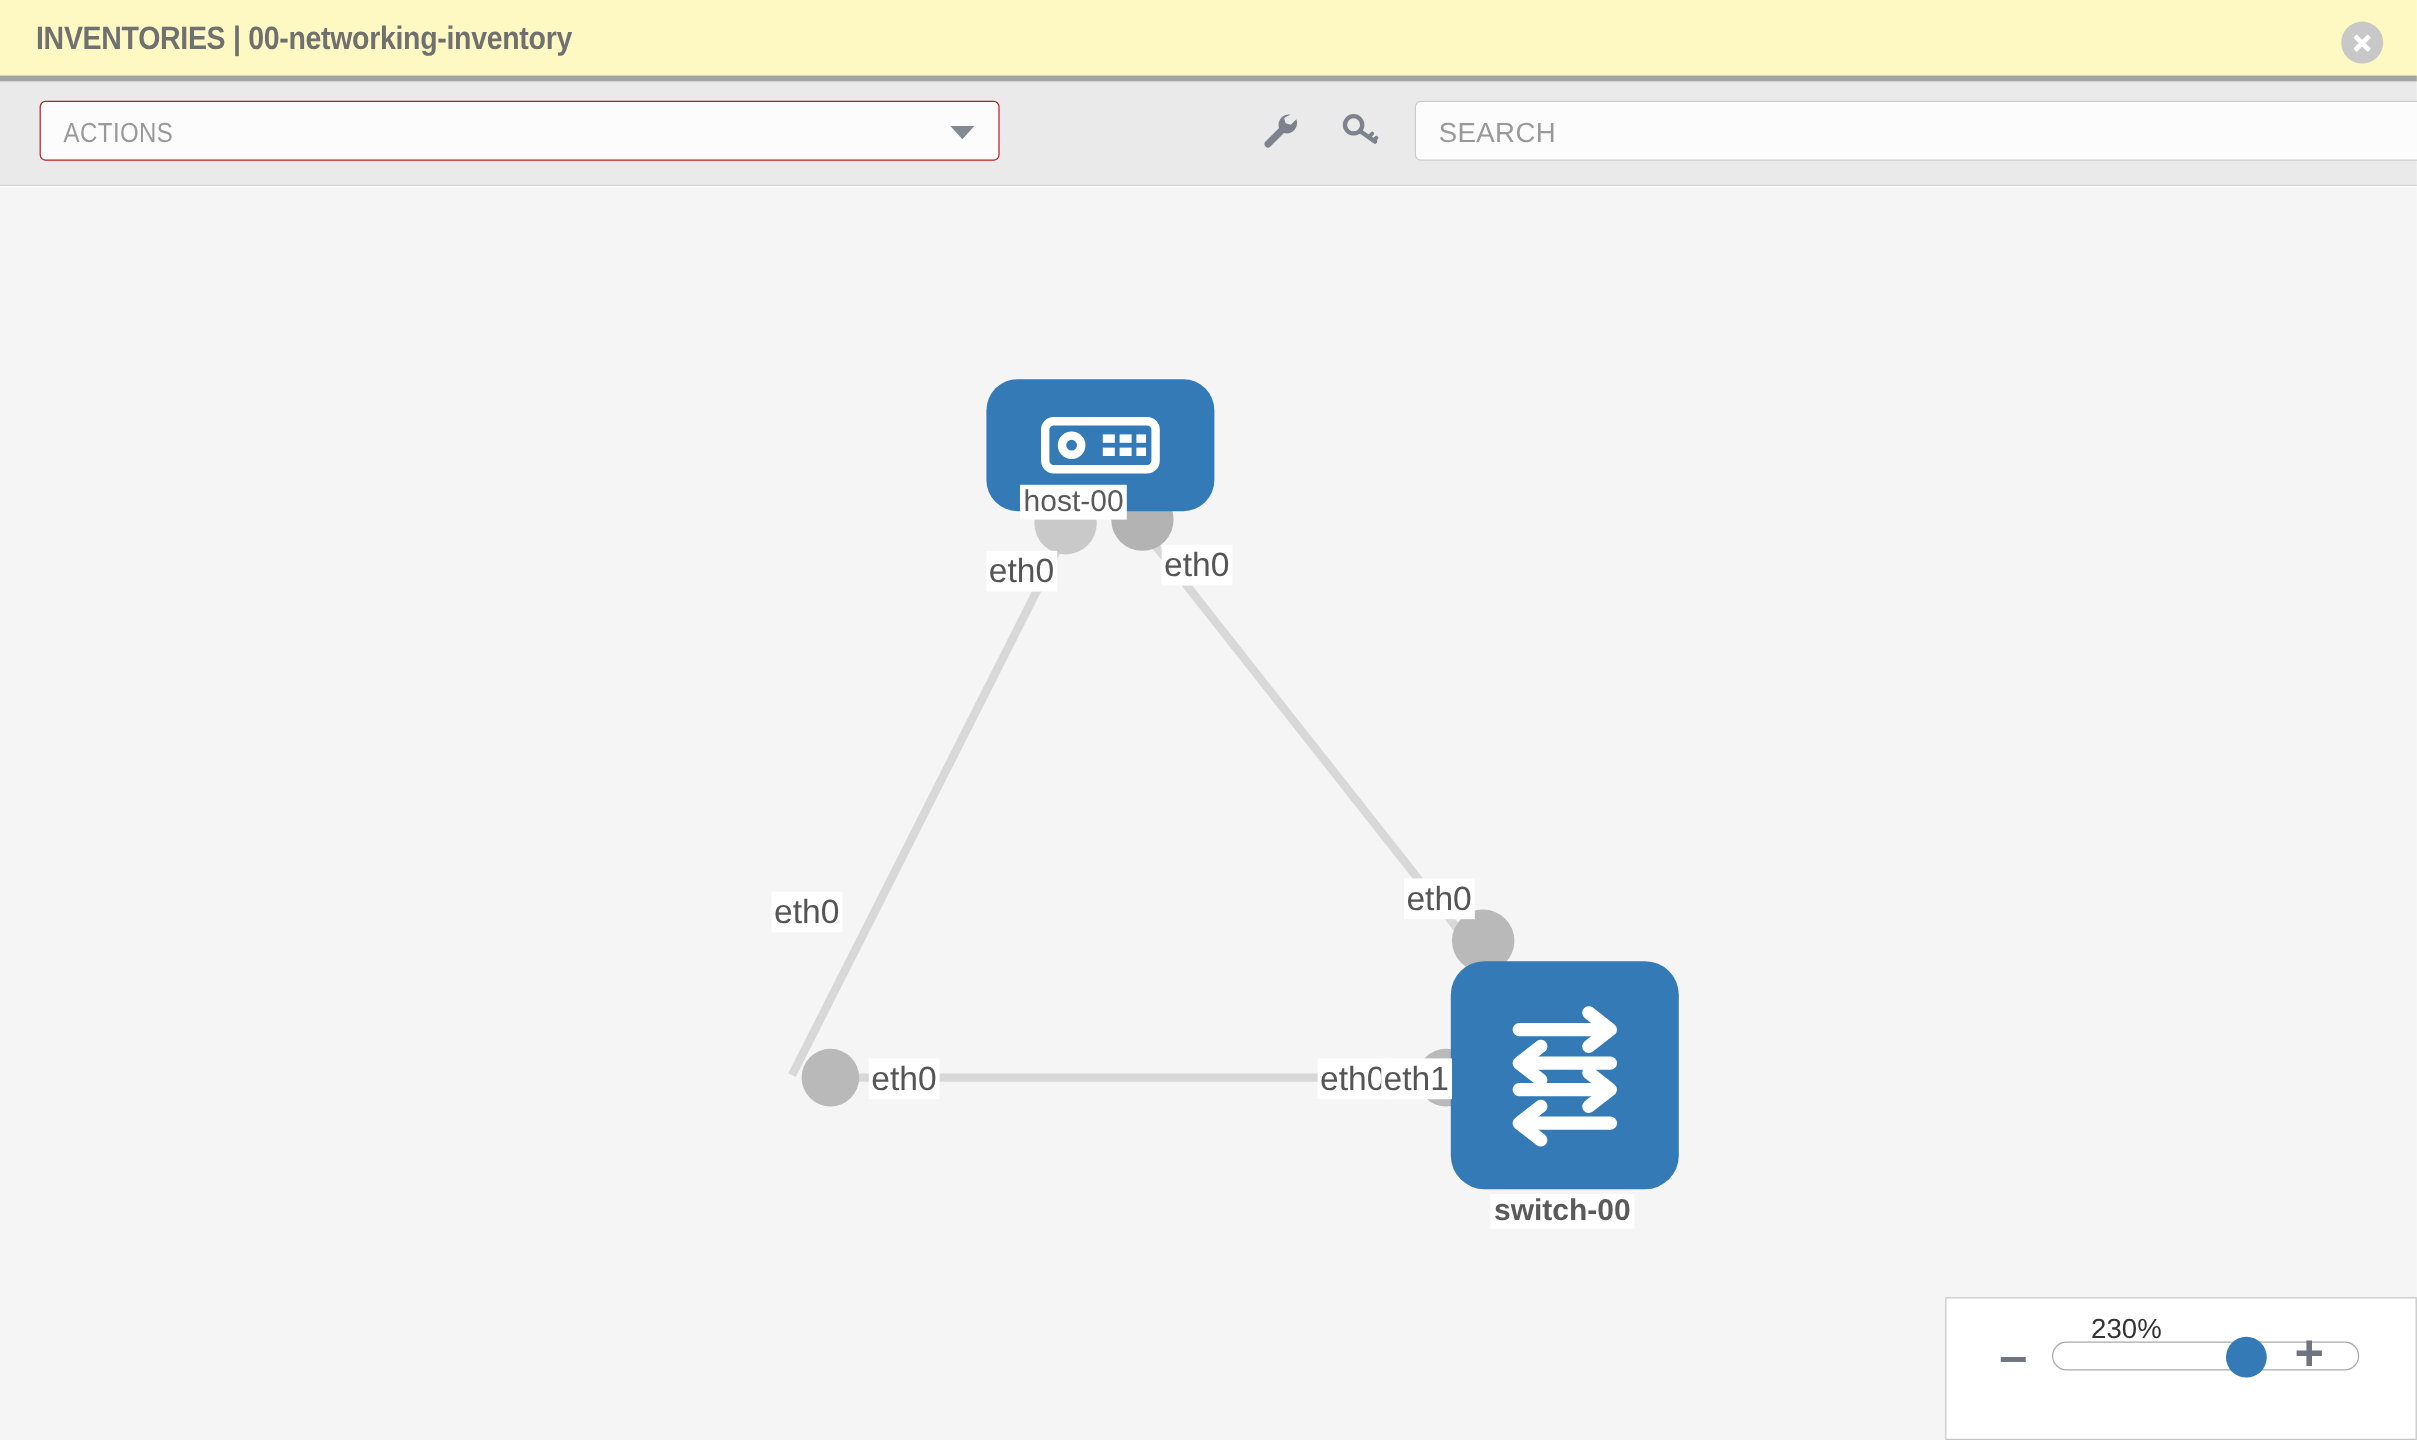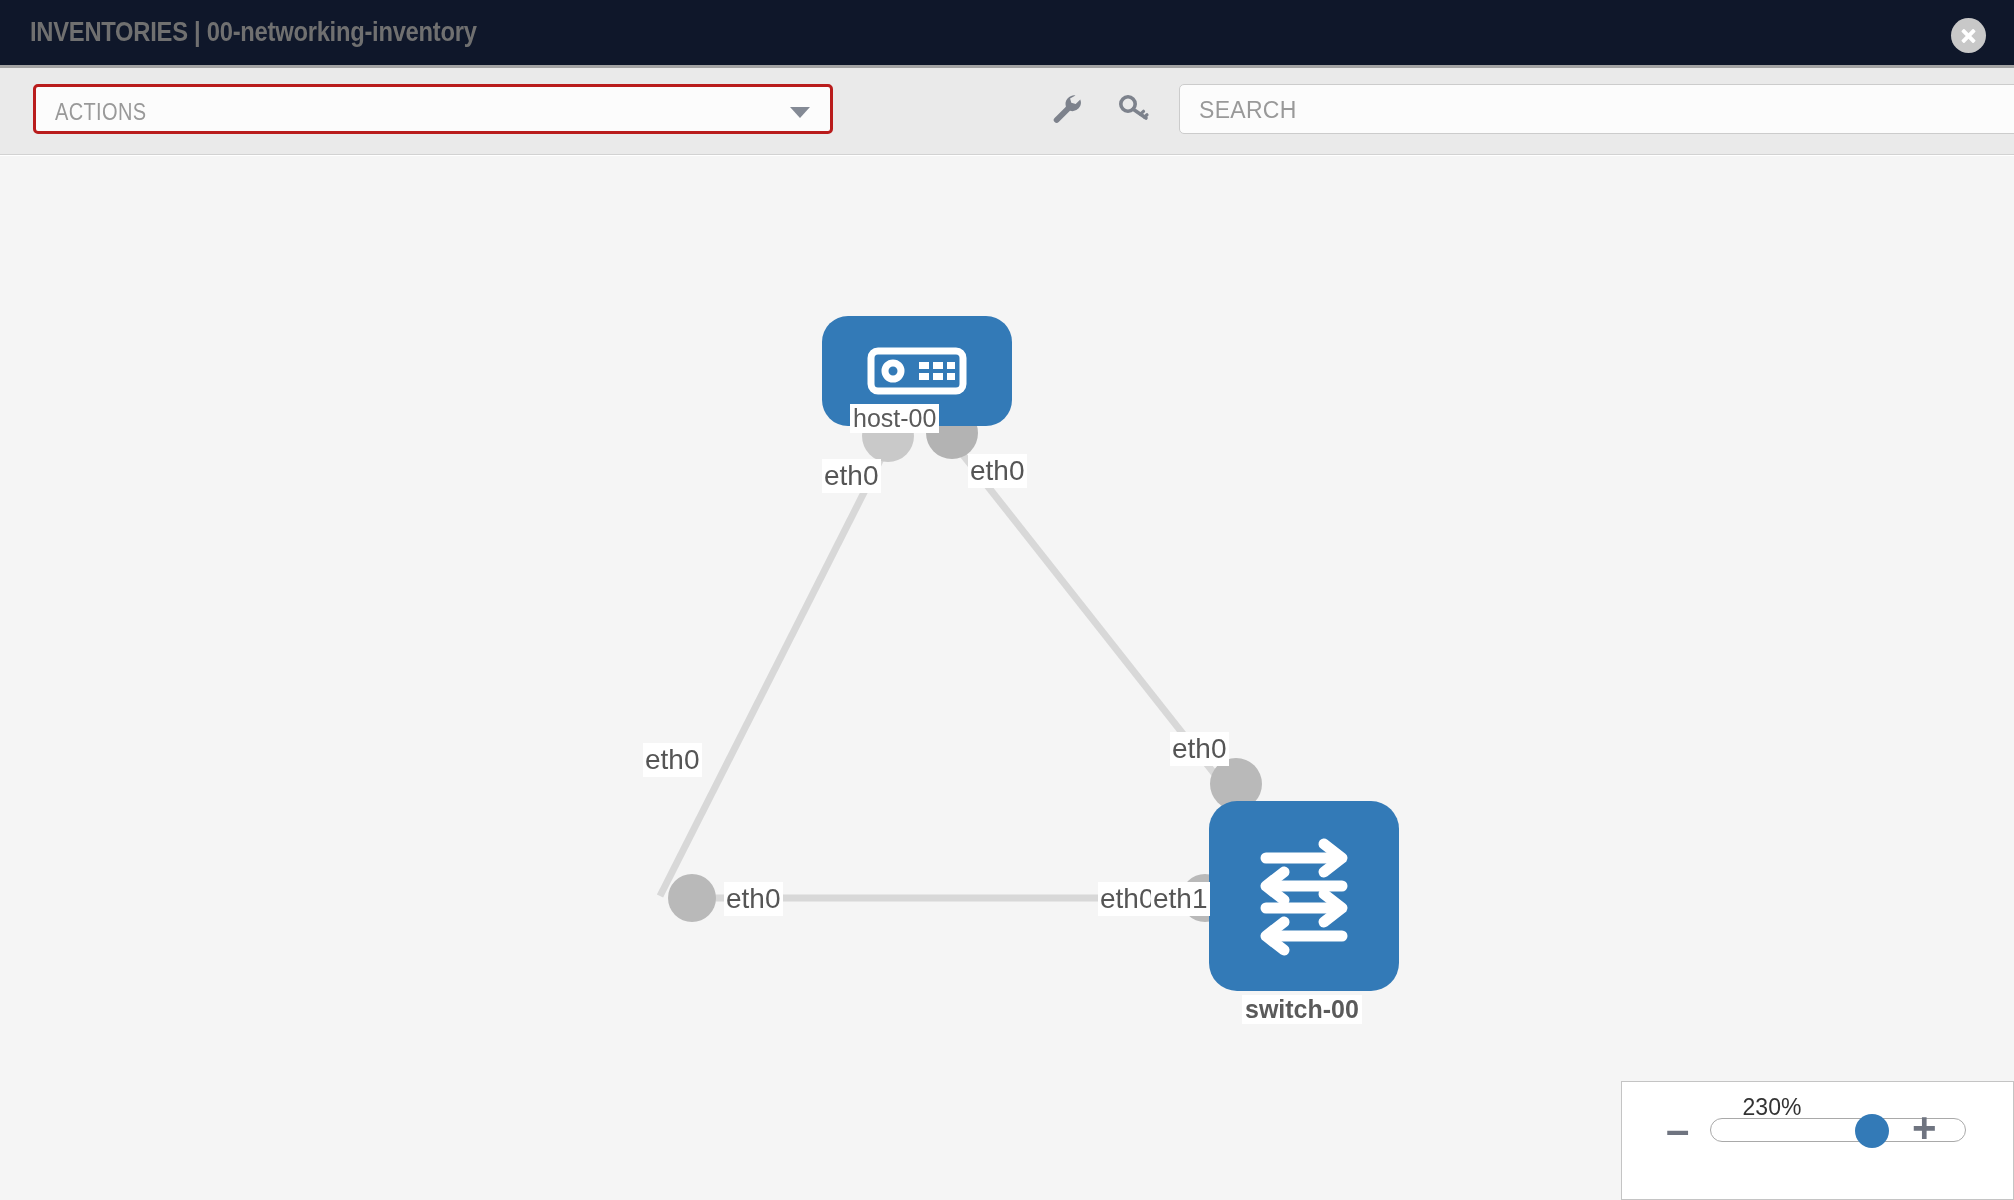--- a/index.html
+++ b/index.html
@@ -10,22 +10,22 @@
     overflow: hidden;
     background: #ffffff;
     font-family: "Liberation Sans", sans-serif;
   }
 
   
   .header {
     position: absolute;
     left: 0; top: 0;
     width: 2014px; height: 68px;
-    background: #0f172a;
-    border-bottom: 3px solid #a3a3a3;
+    background: #fef9c3;
+    border-bottom: 5px solid #a3a3a3;
   }
   .page-title {
     position: absolute;
     left: 30px; top: 17px;
     font-size: 27px;
     font-weight: bold;
     color: #707070;
     letter-spacing: -0.3px;
     transform: scaleX(0.88);
     transform-origin: left center;
@@ -57,21 +57,21 @@
     left: 0; top: 68px;
     width: 2014px; height: 87px;
     background: #eaeaea;
     border-bottom: 1px solid #d2d2d2;
   }
   .actions-select {
     position: absolute;
     left: 33px; top: 84px;
     width: 800px; height: 50px;
     background: #fcfcfc;
-    border: 3px solid #b91c1c;
+    border: 1px solid #b91c1c;
     border-radius: 5px;
     cursor: pointer;
   }
   .actions-label {
     position: absolute;
     left: 19px; top: 12px;
     font-size: 23px;
     color: #999999;
     letter-spacing: 0.4px;
     transform: scaleX(0.87);

